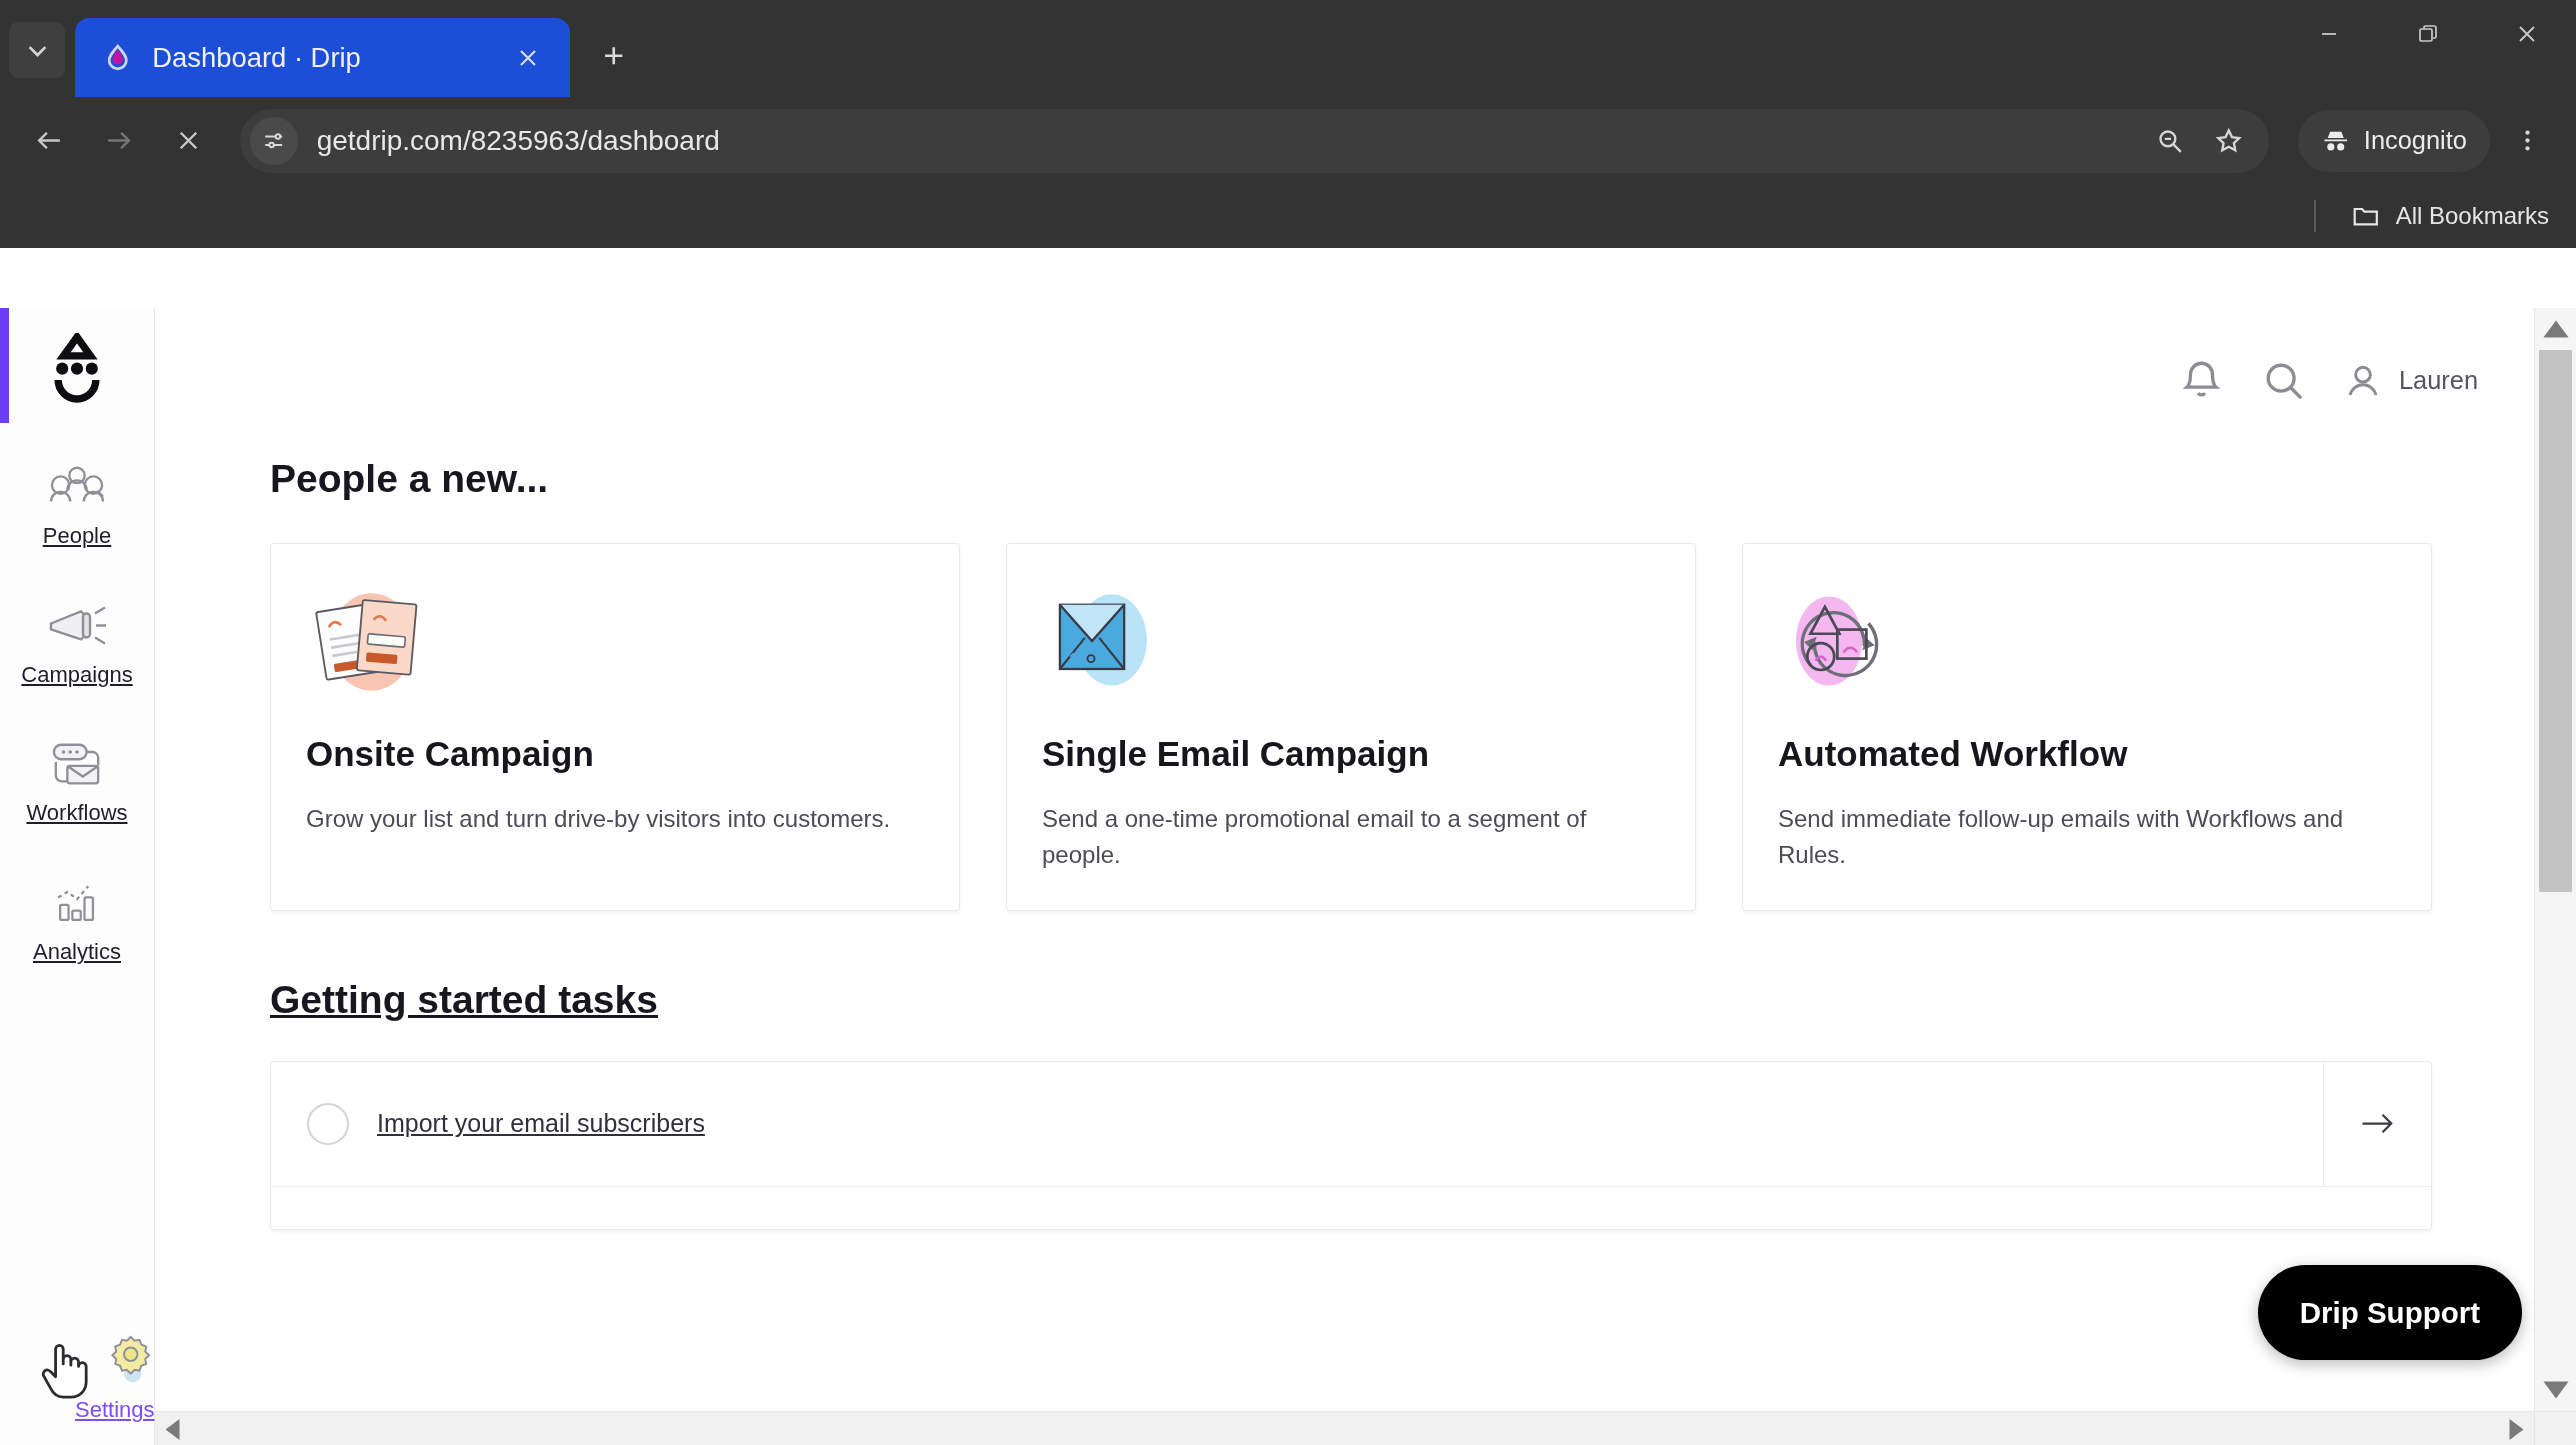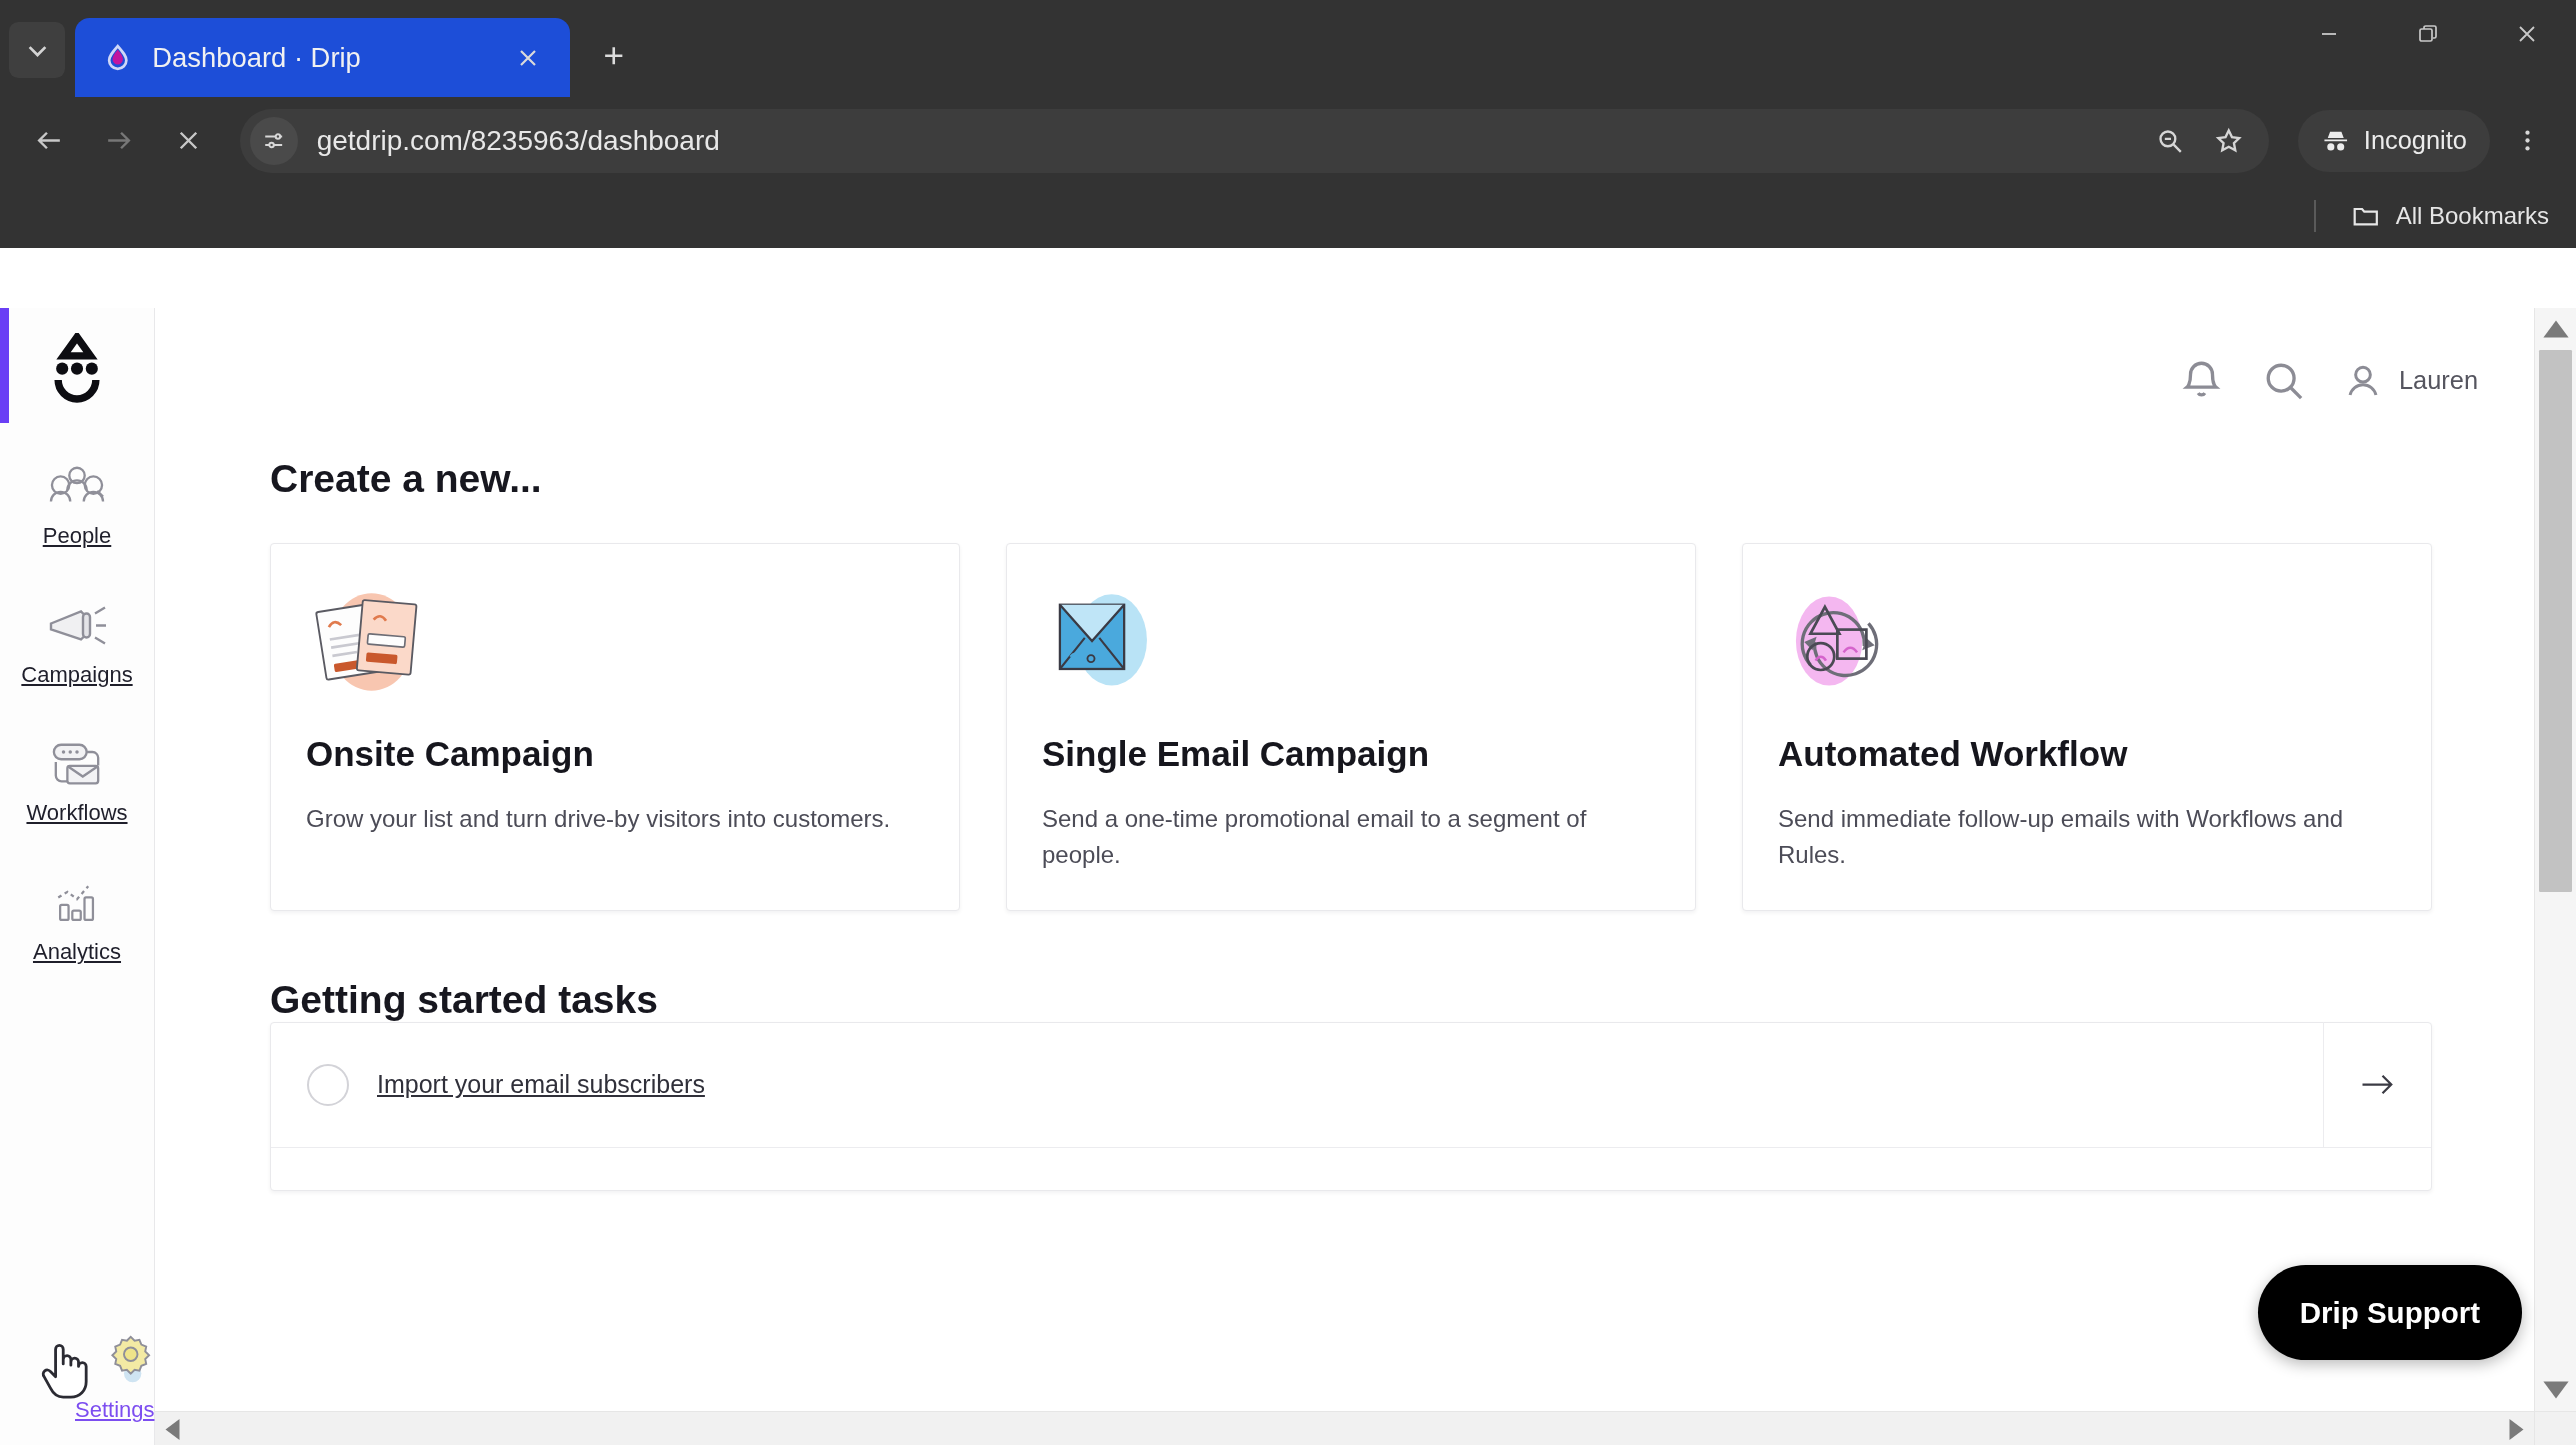--- a/index.html
+++ b/index.html
@@ -188,21 +188,21 @@
     box-shadow: 0 2px 4.7px rgba(20,20,40,.055);
     padding: 40px 35px 36px 35px;
     min-height: 365px;
   }
   .card-icon { width: 127px; height: 114px; margin-bottom: 36px; position: relative; }
   .card-title { font-size: 35px; font-weight: 600; color: #16161d; margin-bottom: 27px; }
   .card-desc { font-size: 24px; line-height: 1.52; color: #4c4c57; }
 
   .tasks-title {
     font-size: 39px; font-weight: 700; color: #17171f;
-    margin-top: 67px; 
+    margin-top: 67px; margin-bottom: 39px; text-decoration: underline;
   }
   .tasks-panel {
     width: 2162px; background:#fff;
     border: 1.3px solid #e9e9ec; border-radius: 4px;
     box-shadow: 0 2px 4.7px rgba(20,20,40,.055);
   }
   .task-row {
     height: 125px; display: flex; align-items: center;
     border-bottom: 1.3px solid #ececef; position: relative;
   }
@@ -482,21 +482,21 @@
           <div class="topbar-user">
             <svg viewBox="0 0 24 24" fill="none" stroke="currentColor" stroke-width="1.7">
                 <circle cx="12" cy="8.4" r="4.2"></circle>
                 <path d="M4.6 20a7.6 7.6 0 0 1 14.8 0"></path>
               </svg>
             <span class="user-name">Lauren</span>
           </div>
         </div>
 
         <div class="page">
-          <div class="section-title">Create a new...</div>
+          <div class="section-title">People a new...</div>
 
           <div class="card-row">
 
             <div class="card">
               <div class="card-icon">
                 <svg viewBox="0 0 120 110" width="127" height="114">
                   <ellipse cx="62" cy="56" rx="40" ry="47" fill="#f8c6b0"></ellipse>
                   <g transform="rotate(-9 45 60)">
                     <rect x="14" y="22" width="52" height="66" rx="2" fill="#fdfdfd" stroke="#5a5a62" stroke-width="1.8"></rect>
                     <path d="M24 38c4-5 8-5 12 0" fill="none" stroke="#e07a4d" stroke-width="2.6"></path>

